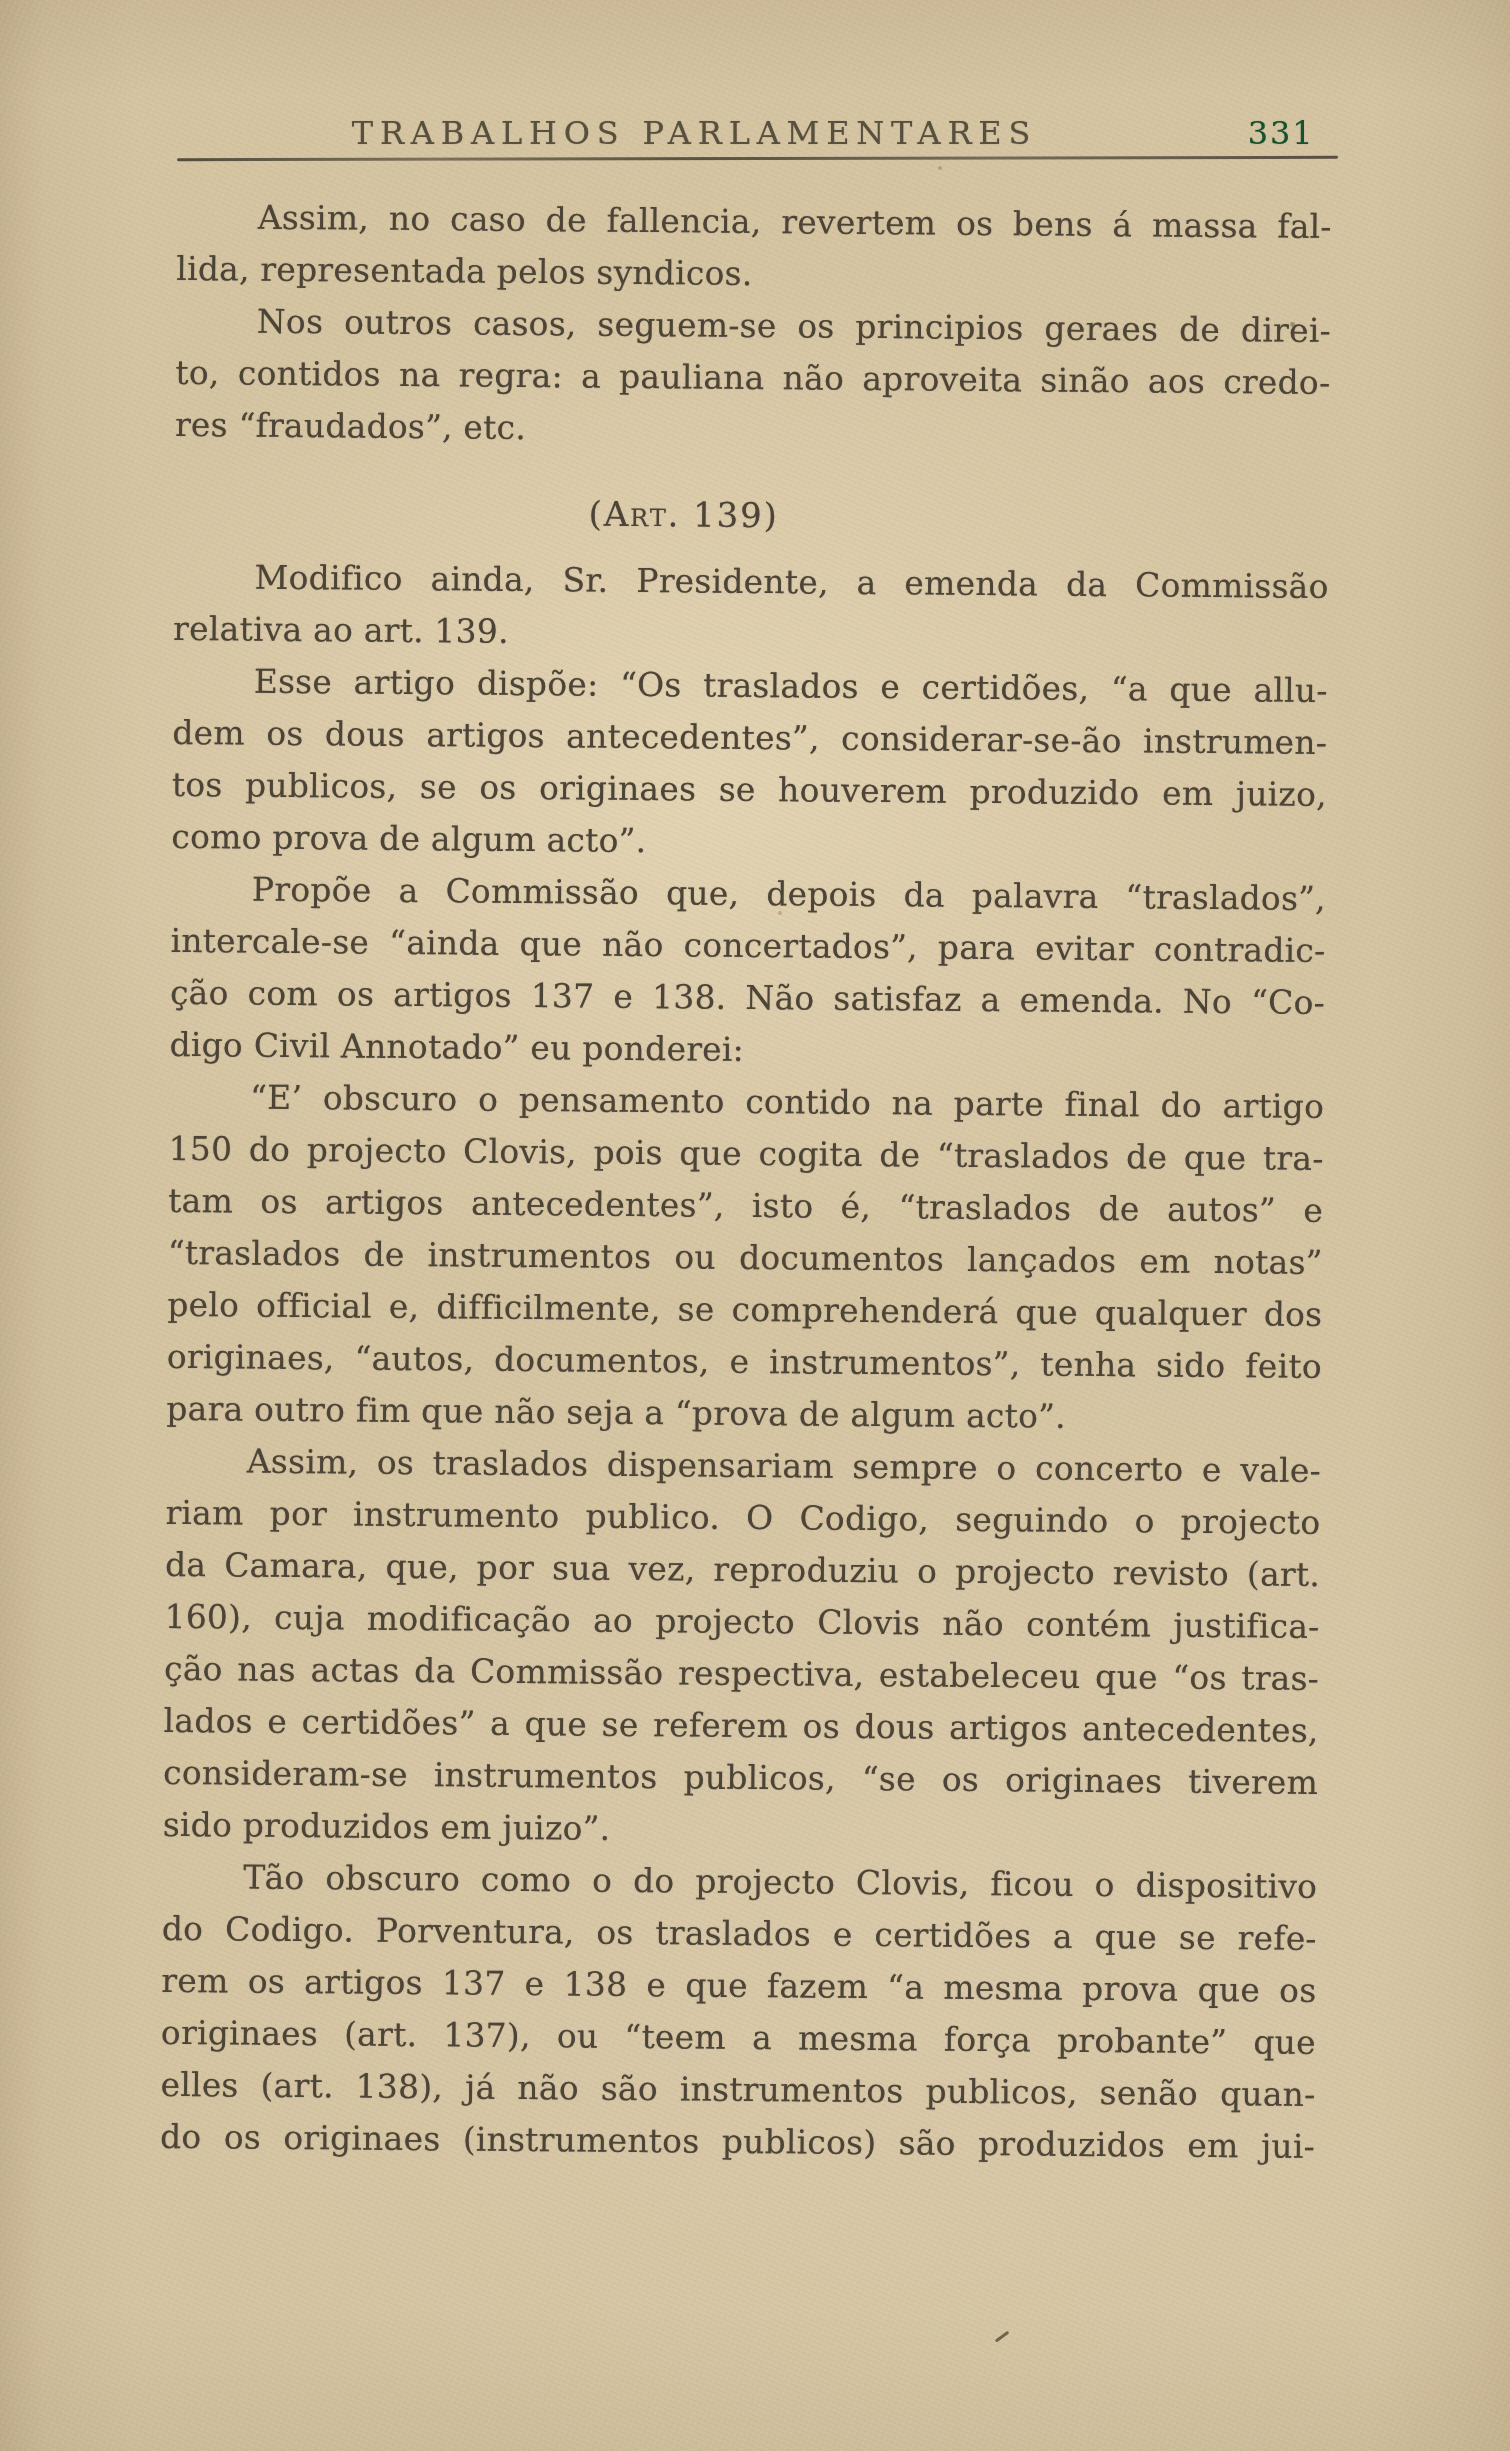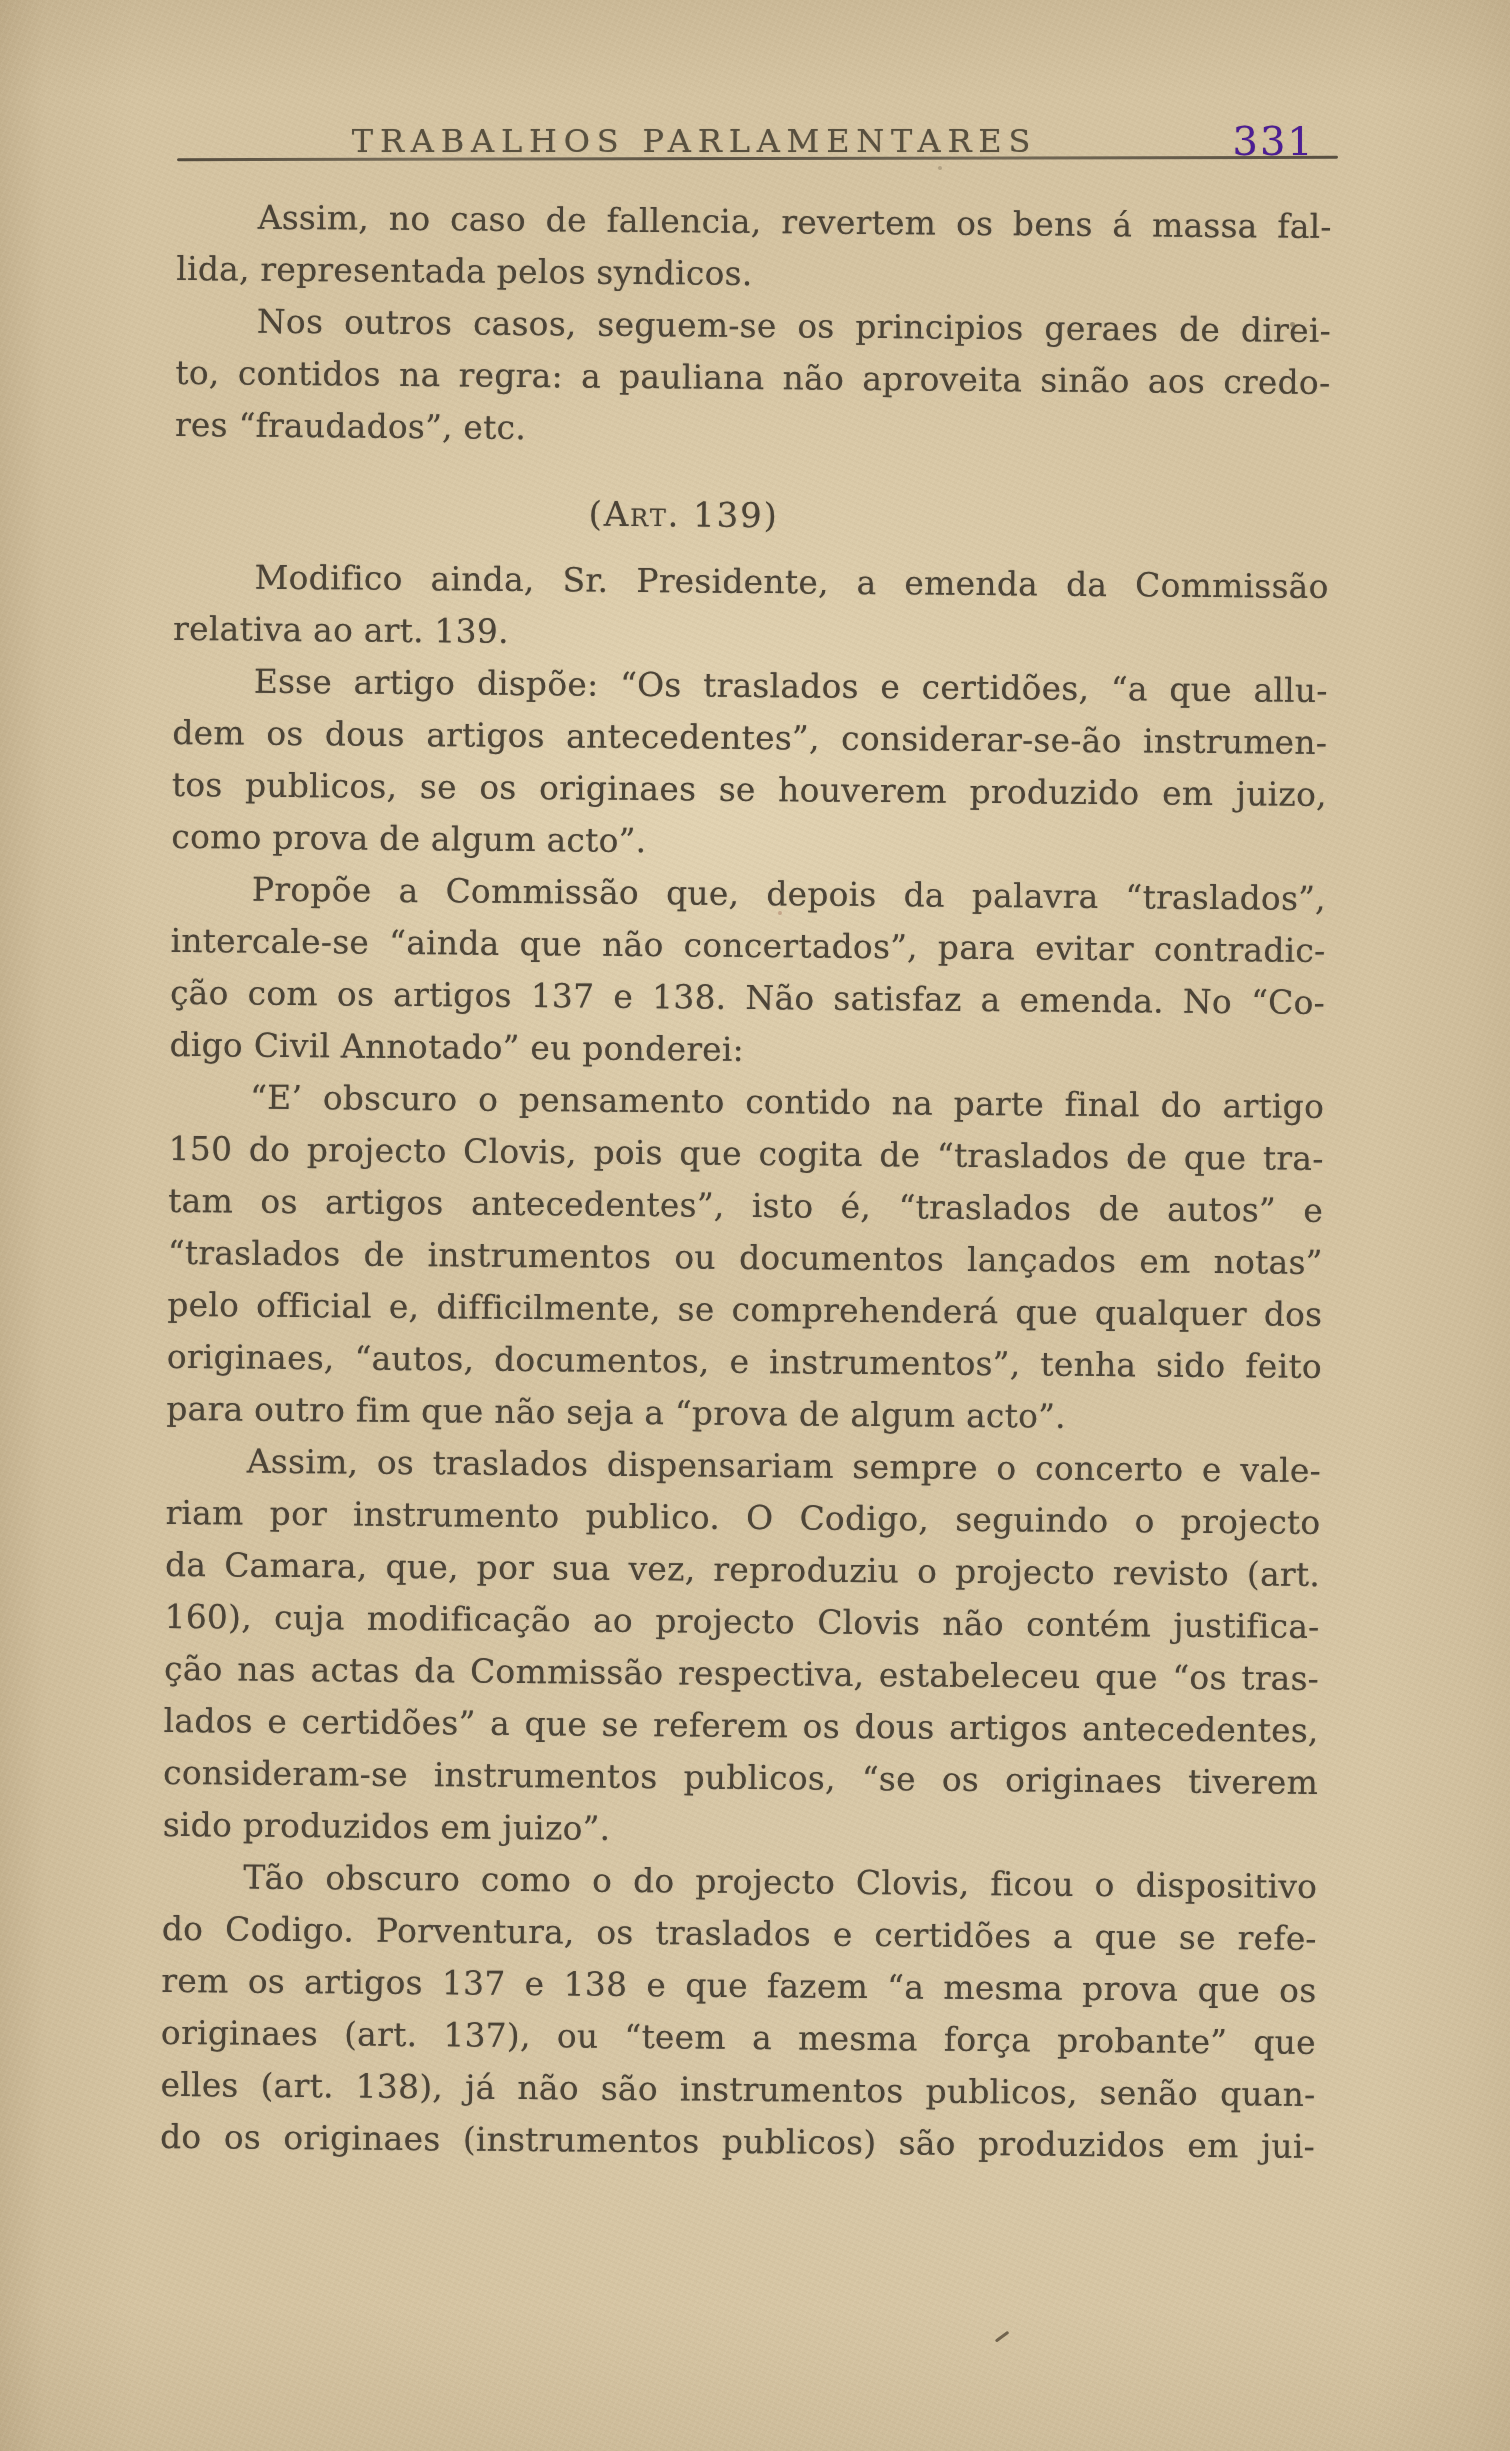--- a/index.html
+++ b/index.html
@@ -26,40 +26,39 @@
         repeating-linear-gradient(23deg, rgba(118,96,64,0.035) 0 1.9px, rgba(0,0,0,0) 1.9px 4.8px),
         repeating-linear-gradient(-67deg, rgba(246,236,211,0.05) 0 1.9px, rgba(0,0,0,0) 1.9px 5.8px);
       pointer-events: none;
     }
     .page-header {
       position: absolute;
       left: 177px;
       top: 112px;
       width: 1155px;
       height: 44px;
-      margin-top: 8px;
     }
     .running-title {
       text-align: center;
       transform: translateX(-60px);
       font-size: 32px;
       line-height: 42px;
       letter-spacing: 6.8px;
       color: #58503f;
       text-shadow: 0 0 1px rgba(88,80,63,0.55);
       white-space: nowrap;
     }
     .page-number {
       position: absolute;
       right: 17.4px;
       top: 0;
-      font-size: 40px;
+      font-size: 32px;
       line-height: 42px;
       letter-spacing: 1.9px;
-      color: #4c1d95;
+      color: #14532d;
       text-shadow: 0 0 1px rgba(84,76,60,0.55);
     }
     .header-rule {
       position: absolute;
       left: 177px;
       top: 157px;
       width: 1161px;
       height: 2.9px;
       border-radius: 1.9px;
       background: linear-gradient(90deg,

